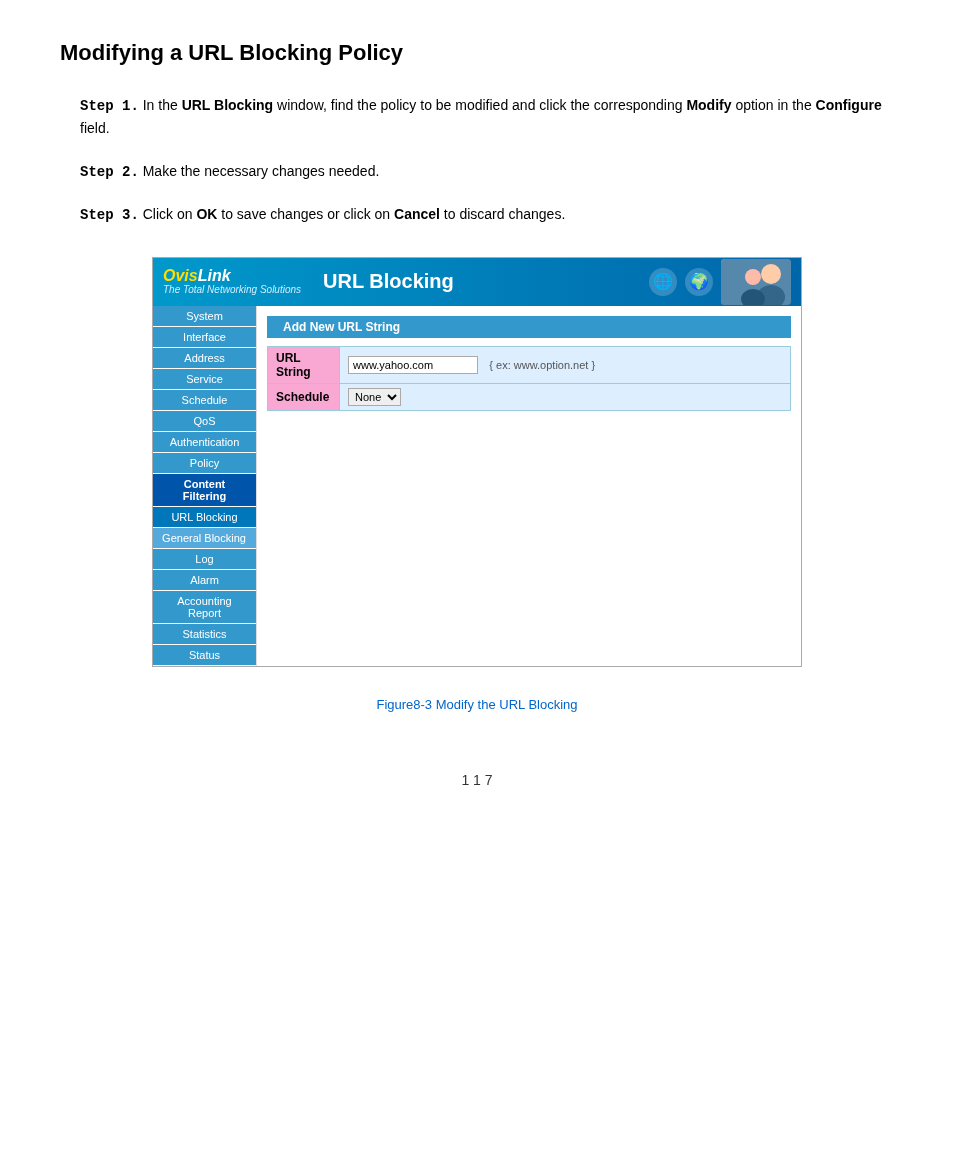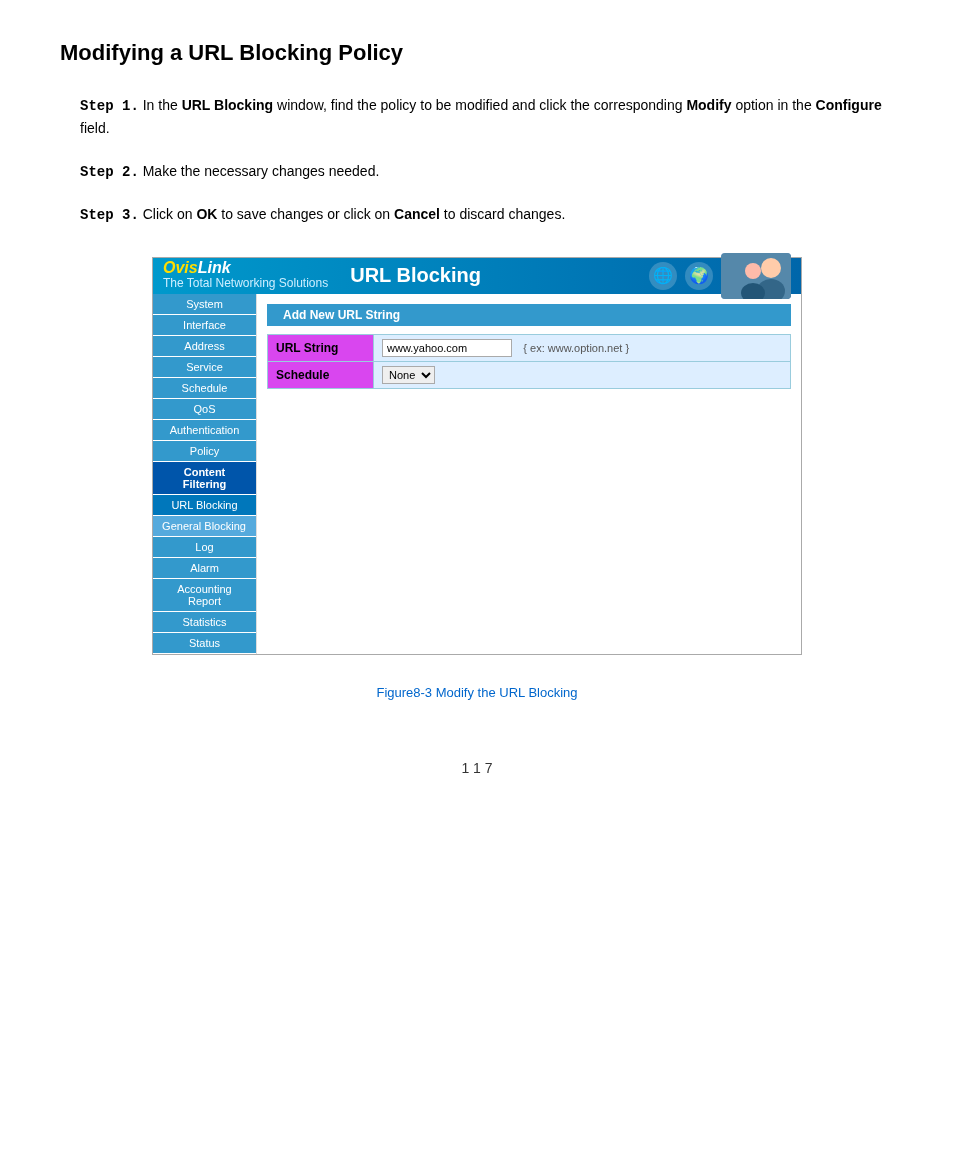--- a/index.html
+++ b/index.html
@@ -32,21 +32,21 @@
       border: 1px solid #aaa;
     }
 
     
     .router-header {
       background: linear-gradient(to right, #0099cc, #0066aa);
       display: flex;
       align-items: center;
       padding: 6px 10px;
       position: relative;
-      height: 36px;
+      height: 48px;
     }
 
     .ovislink-logo {
       display: flex;
       flex-direction: column;
       margin-right: 12px;
     }
 
     .logo-brand {
       color: #fff;
@@ -55,22 +55,23 @@
       font-style: italic;
       line-height: 1;
     }
 
     .logo-brand span {
       color: #ffdd00;
     }
 
     .logo-tagline {
       color: #cceeff;
-      font-size: 12px;
+      font-size: 10px;
       line-height: 1.2;
+      font-style: italic;
     }
 
     .router-header-title {
       color: #fff;
       font-size: 20px;
       font-weight: bold;
       margin-left: 10px;
       flex: 1;
     }
 
@@ -161,23 +162,23 @@
       font-size: 12px;
     }
 
     .form-table td {
       padding: 4px 8px;
       border: 1px solid #99ccdd;
       background: #ddeeff;
     }
 
     .form-table td:first-child {
-      background: #d946ef;
-      font-weight: bold;
-      width: 106px;
+      background: #f9a8d4;
+      font-weight: bold;
+      width: 72px;
     }
 
     .form-input {
       border: 1px solid #aaa;
       padding: 2px 4px;
       font-size: 11px;
       width: 130px;
     }
 
     .hint-text {

